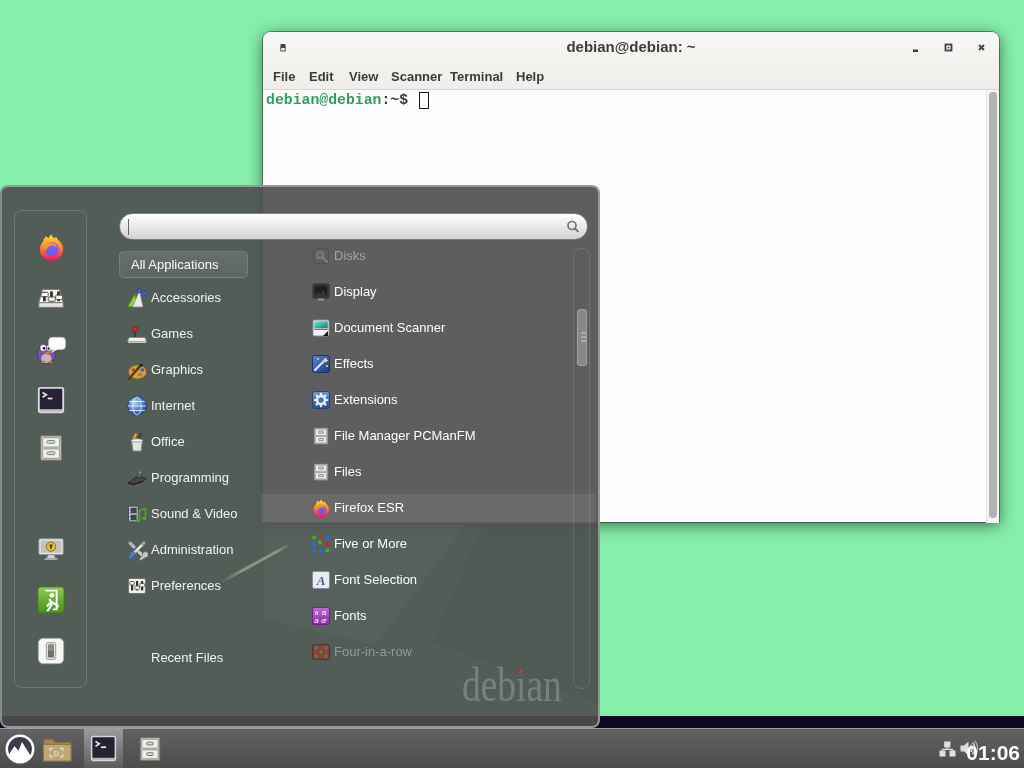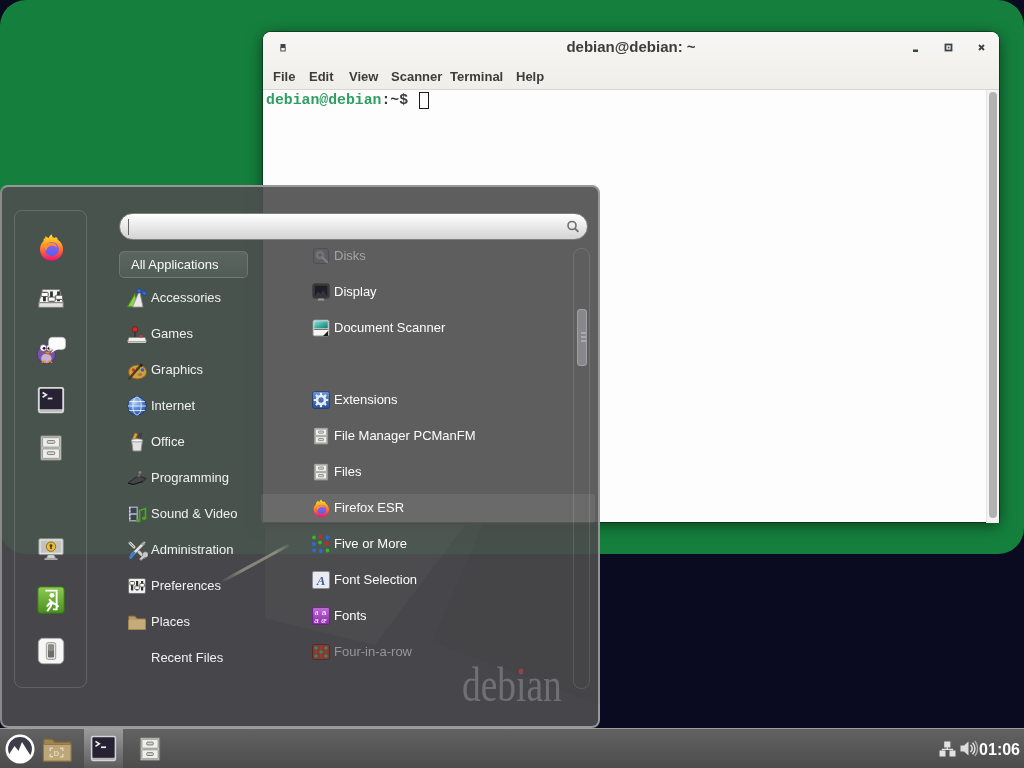--- a/index.html
+++ b/index.html
@@ -1,18 +1,18 @@
 <!DOCTYPE html>
 <html><head>
 <meta charset="utf-8">
 <style>
 * { margin:0; padding:0; box-sizing:border-box; }
 html,body { width:1024px; height:768px; overflow:hidden; }
 body { font-family:"Liberation Sans", sans-serif; position:relative; background:#0a0a20; }
-#desktop { position:absolute; left:0; top:0; width:1024px; height:554px; background:#15803d;border-radius:26px; }
+#desktop { position:absolute; left:0; top:0; width:1024px; height:716px; background:#86efac; }
 
 
 #term { position:absolute; left:263px; top:32px; width:736px; height:490px;
   border-radius:8px 8px 0 0; box-shadow:0 3px 16px rgba(0,0,0,0.55), 0 0 0 1px rgba(0,0,0,0.35); background:#fff; }
 #term .titlebar { position:absolute; left:0; top:0; width:736px; height:30px;
   background:linear-gradient(#f8f7f5,#f3f2ef); border-radius:8px 8px 0 0; }
 #term .title { position:absolute; left:0; top:0; width:736px; height:30px; line-height:30px;
   text-align:center; font-size:15px; font-weight:bold; color:#3d3d3d; }
 #term .menubar { position:absolute; left:0; top:30px; width:736px; height:28px;
   background:linear-gradient(#f3f2ef,#efeeea); border-bottom:1px solid #d8d5d0; font-size:13px; color:#3c3c3c;font-weight:bold; }
@@ -24,21 +24,21 @@
 #term .cursor { position:absolute; left:156px; top:2px; width:10px; height:17px; border:1.5px solid #1a1a1a; }
 #term .sbtrough { position:absolute; right:0; top:0; width:13px; height:433px; background:#f4f4f4; border-left:1px solid #e6e6e6; }
 #term .sbthumb { position:absolute; right:2.5px; top:2px; width:8px; height:426px; background:#b2b2b2; border-radius:4px; }
 
 
 #taskbar { position:absolute; left:0; top:728px; width:1024px; height:40px;
   background:linear-gradient(#626262,#4c4c4c); border-top:1px solid #9e9e9e; }
 #tbterm-hl { position:absolute; left:84px; top:0; width:39px; height:40px;
   background:linear-gradient(rgba(255,255,255,0.36),rgba(255,255,255,0.08)); }
 .tbi { position:absolute; }
-#clock { position:absolute; right:4px; top:12px; font-size:16px; font-weight:bold; color:#fdfdfd;text-align:right; }
+#clock { position:absolute; right:4px; top:12px; font-size:21px; font-weight:bold; color:#fdfdfd;text-align:right; }
 
 
 #menu { position:absolute; left:0px; top:185px; width:600px; height:543px;
   background:rgba(78,78,79,0.91); border:2px solid #98989a; border-radius:8px;
   border-left-color:#8a8a8c; }
 
 #wline { position:absolute; left:220px; top:393px; width:76px; height:2.5px;
   background:linear-gradient(90deg, rgba(210,210,180,0.05), rgba(210,210,180,0.45) 30%, rgba(210,210,180,0.45) 80%, rgba(210,210,180,0.1));
   border-radius:2px; transform:rotate(-28.6deg); transform-origin:0 50%; }
 #wmark { position:absolute; left:460px; top:474px; font-family:"Liberation Serif",serif;
@@ -315,27 +315,20 @@
 <rect x="2.5" y="3.5" width="17" height="15" rx="1.5" fill="#f0f0ee" stroke="#72726e" stroke-width="1"></rect>
 <rect x="5" y="6" width="2.2" height="9.5" fill="#32322e"></rect>
 <rect x="10" y="6" width="2.2" height="9.5" fill="#32322e"></rect>
 <rect x="15" y="6" width="2.2" height="9.5" fill="#32322e"></rect>
 <rect x="3.8" y="6.5" width="4.6" height="3.4" rx="0.6" fill="#fcfcfa" stroke="#4a4a46" stroke-width="0.8"></rect>
 <rect x="8.8" y="11" width="4.6" height="3.4" rx="0.6" fill="#fcfcfa" stroke="#4a4a46" stroke-width="0.8"></rect>
 <rect x="13.8" y="8.5" width="4.6" height="3.4" rx="0.6" fill="#fcfcfa" stroke="#4a4a46" stroke-width="0.8"></rect>
           </svg></span>
         <span class="ct">Preferences</span>
       </div>
-    <div class="cat" style="top:417px">
-        <span class="ci"><svg width="22" height="22" viewBox="0 0 22 22">
-<path d="M2.5 5 h6.5 l2 2.5 h8.5 v11 h-17 z" fill="#b49a68" stroke="#7d6337" stroke-width="1"></path>
-<path d="M2.5 9 h17 v9.5 h-17 z" fill="#c5ab79"></path>
-          </svg></span>
-        <span class="ct">Places</span>
-      </div>
     <div class="cat" style="top:453px">
         <span class="ct">Recent Files</span>
       </div>
 
     <div id="hlband"></div>
     <div class="app dim" style="top:51px">
         <span class="ai"><svg width="20" height="20" viewBox="0 0 20 20">
 <rect x="2.5" y="2.5" width="15" height="15" rx="2.5" fill="#5e5e66" stroke="#44444c" stroke-width="1"></rect>
 <circle cx="9" cy="9" r="4.5" fill="#84848c"></circle>
             <circle cx="9" cy="9" r="1.5" fill="#55555d"></circle>
@@ -359,20 +352,37 @@
                 <stop offset="0%" stop-color="#7ae8dc"></stop>
                 <stop offset="100%" stop-color="#0e7a6e"></stop>
               </linearGradient>
             </defs>
 <rect x="2" y="2" width="16" height="16" rx="1.5" fill="#f6f6f4" stroke="#8a8a88" stroke-width="1"></rect>
 <rect x="3.2" y="3.2" width="13.6" height="7" fill="url(#scg)"></rect>
 <rect x="3.2" y="10.8" width="13.6" height="0.9" fill="#3a3a3a"></rect>
 <path d="M12 18 l5-5 v5 z" fill="#1a1a1a"></path>
           </svg></span>
         <span class="at">Document Scanner</span>
+      </div>
+    <div class="app" style="top:159px">
+        <span class="ai"><svg width="20" height="20" viewBox="0 0 20 20">
+            <defs>
+<linearGradient id="fxg" x1="0" y1="0" x2="1" y2="1">
+                <stop offset="0%" stop-color="#5a82d8"></stop>
+                <stop offset="100%" stop-color="#1e3a7e"></stop>
+              </linearGradient>
+            </defs>
+<rect x="1.5" y="1.5" width="17" height="17" rx="2" fill="url(#fxg)" stroke="#14285e" stroke-width="0.8"></rect>
+<path d="M4 16 L12 8" stroke="#e8e8f0" stroke-width="2" stroke-linecap="round"></path>
+<path d="M12 8 l2.5-2.5" stroke="#c8c8d8" stroke-width="2.6" stroke-linecap="round"></path>
+<path d="M15 4 l0.8 1.7 1.7 0.8 -1.7 0.8 -0.8 1.7 -0.8 -1.7 -1.7 -0.8 1.7 -0.8 z" fill="#ffe04a"></path>
+<circle cx="7" cy="5" r="1" fill="#ffe04a"></circle>
+            <circle cx="16" cy="12" r="1" fill="#ffe04a"></circle>
+          </svg></span>
+        <span class="at">Effects</span>
       </div>
     <div class="app" style="top:195px">
         <span class="ai"><svg width="20" height="20" viewBox="0 0 20 20">
             <defs>
 <linearGradient id="exgr" x1="0" y1="0" x2="0" y2="1">
                 <stop offset="0%" stop-color="#6a96d8"></stop>
                 <stop offset="100%" stop-color="#2a4e96"></stop>
               </linearGradient>
             </defs>
 <rect x="1.5" y="1.5" width="17" height="17" rx="2" fill="url(#exgr)" stroke="#1c3a78" stroke-width="0.8"></rect>

